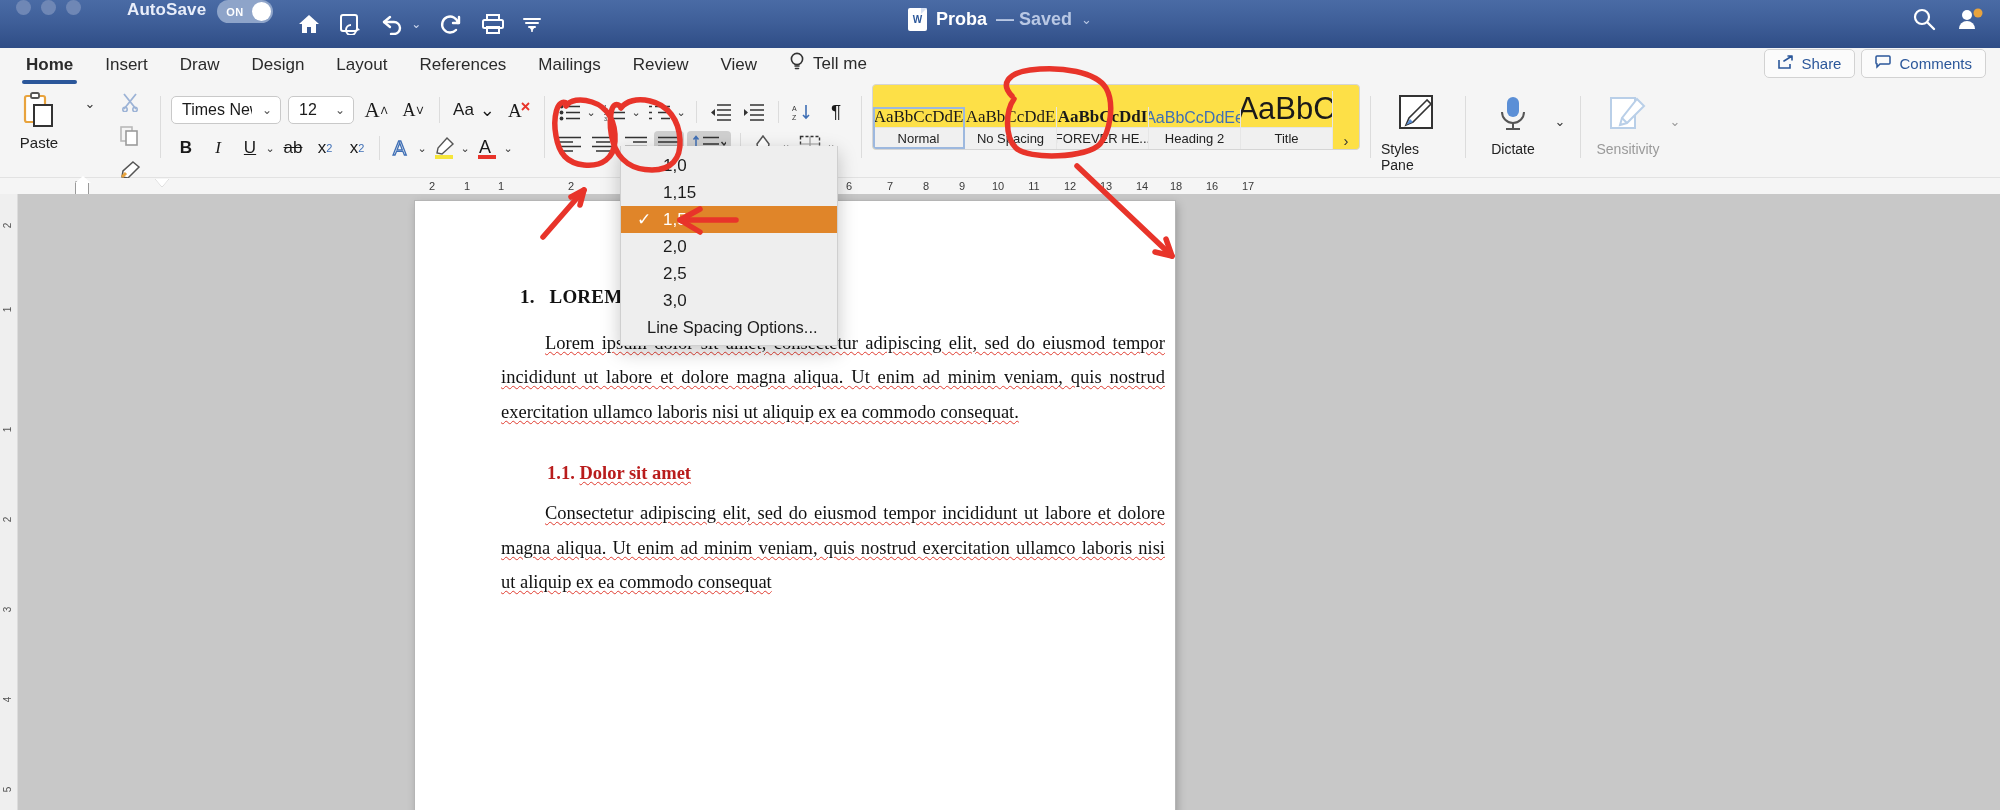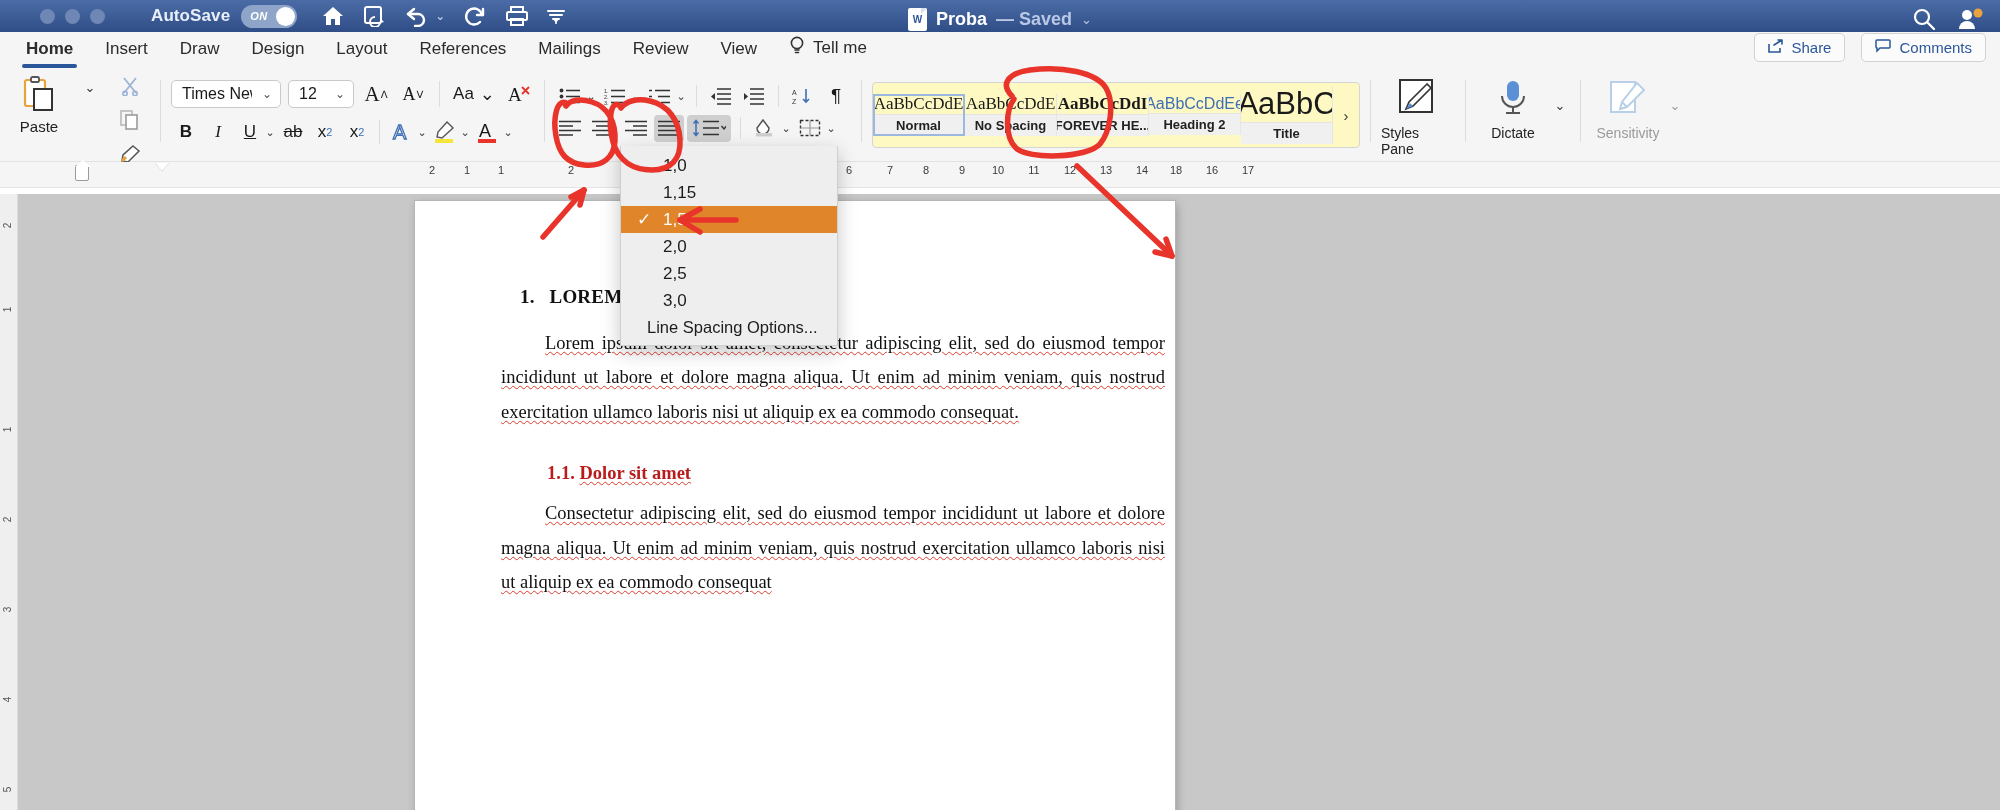--- a/index.html
+++ b/index.html
@@ -7,33 +7,33 @@
   body {
     width:2000px; height:810px; overflow:hidden;
     font-family:"Liberation Sans", sans-serif;
     background:#ffffff;
     -webkit-font-smoothing:antialiased;
   }
   #app { position:relative; width:2000px; height:810px; overflow:hidden; }
 
   
   .titlebar {
-    position:relative; height:32px; width:100%;
+    position:relative; height:48px; width:100%;
     background:linear-gradient(180deg,#4a6ba5 0%,#3f5f99 45%,#2f4d86 100%);
-    display:flex; align-items:center;padding-left:24px;
+    display:flex; 
   }
   .traffic { display:flex; gap:10px; margin-left:16px; }
   .dot { width:15px; height:15px; border-radius:50%; background:#6f87b5; }
   .tb-sep { width:22px; }
   .autosave-label { color:#e9eefa; font-size:17px; font-weight:600; margin-left:24px; letter-spacing:.1px; }
   .toggle {
     margin-left:11px; width:56px; height:23px; border-radius:12px;
     background:#8ea4c9; position:relative; display:flex; align-items:center;
   }
-  .toggle .on { color:#ffffff; font-size:11px; font-weight:700; margin-left:9px; letter-spacing:.4px;font-style:italic; }
+  .toggle .on { color:#ffffff; font-size:11px; font-weight:700; margin-left:9px; letter-spacing:.4px; }
   .toggle .knob { position:absolute; right:2px; top:2px; width:19px; height:19px; border-radius:50%; background:#fff; }
   .tbicons { display:flex; align-items:center; gap:18px; margin-left:24px; }
   .tbicon { color:#eef2fb; display:flex; align-items:center; }
   .chev { color:#cdd8ee; font-size:12px; margin-left:-12px; }
 
   .doctitle {
     position:absolute; left:0; right:0; top:0; height:38px;
     display:flex; align-items:center; justify-content:center; gap:9px;
     pointer-events:none;
   }
@@ -59,21 +59,21 @@
   }
   .tab {
     font-size:17px; color:#2b2b2b; padding:0 16px 9px 16px; position:relative; white-space:nowrap;margin-top:24px;
   }
   .tab.active { font-weight:700; }
   .tab.active:after {
     content:""; position:absolute; left:12px; right:12px; bottom:0; height:4px;
     background:#2b579a; border-radius:2px;
   }
   .tellme { display:flex; align-items:center; gap:8px; padding:0 16px 9px 16px; font-size:17px; color:#2b2b2b; }
-  .tabbar-right { position:absolute; right:14px; bottom:6px; display:flex; gap:16px; }
+  .tabbar-right { position:absolute; right:14px; bottom:6px; display:flex; gap:6px; }
   .pillbtn {
     display:flex; align-items:center; gap:8px; border:1px solid #d2d2d2; background:#fbfbfb;
     border-radius:5px; padding:5px 13px; font-size:15px; color:#2b579a;
   }
 
   
   .ribbon {
     height:94px; background:#f5f5f5; border-bottom:1px solid #e2e2e2;
     display:flex; align-items:flex-start; position:relative; padding-left:8px;
   }
@@ -104,32 +104,32 @@
   .fmt { width:30px; height:28px; display:flex; align-items:center; justify-content:center; font-size:17px; color:#1a1a1a; }
 
   .pgrp { display:flex; flex-direction:column; padding-top:12px; }
   .prow { display:flex; align-items:center; gap:3px; height:32px; }
   .pbtn { width:30px; height:27px; display:flex; align-items:center; justify-content:center; position:relative; }
   .pbtn.sel { background:#cfcfcf; border-radius:4px; }
   .dd { font-size:11px; color:#3a3a3a; margin-left:-3px; width:12px; text-align:center; }
 
   
   .gallery {
-    margin-top:14px; height:66px; border:1px solid #d5d5d5; background:#fef9c3; border-radius:4px;
-    display:flex; align-items:center; overflow:hidden;
+    height:66px; border:1px solid #d5d5d5; background:#fde047; border-radius:4px;
+    display:flex; align-items:flex-end; overflow:hidden;
   }
   .sty { width:92px; border-right:1px solid #e6e6e6; display:flex; flex-direction:column; }
   .sty .prev {
     flex:1; display:flex; align-items:center; justify-content:center; overflow:hidden;
     font-family:"Liberation Serif", serif; font-size:17px; color:#1a1a1a; white-space:nowrap;
   }
   .sty .cap {
     height:22px; background:#f0f0f0; border-top:1px solid #e4e4e4;
     display:flex; align-items:center; justify-content:center; font-size:13px; color:#222;
-    overflow:hidden; white-space:nowrap; padding:0 3px;font-weight:bold;
+    overflow:hidden; white-space:nowrap; padding:0 3px;
   }
   .sty.active { outline:2px solid #9db8de; outline-offset:-2px; }
   .gal-more { width:26px; display:flex; align-items:center; justify-content:center; font-size:15px; color:#333; }
 
   .bigbtn { width:74px; display:flex; flex-direction:column; align-items:center; padding-top:10px; }
   .bigbtn .lbl { font-size:14px; color:#222; text-align:left; line-height:1.15; margin-top:3px; }
   .bigbtn.dim .lbl { color:#9a9a9a; }
 
   
   .rulerwrap { height:26px; background:#f5f5f5; position:relative; border-bottom:1px solid #e4e4e4; }

